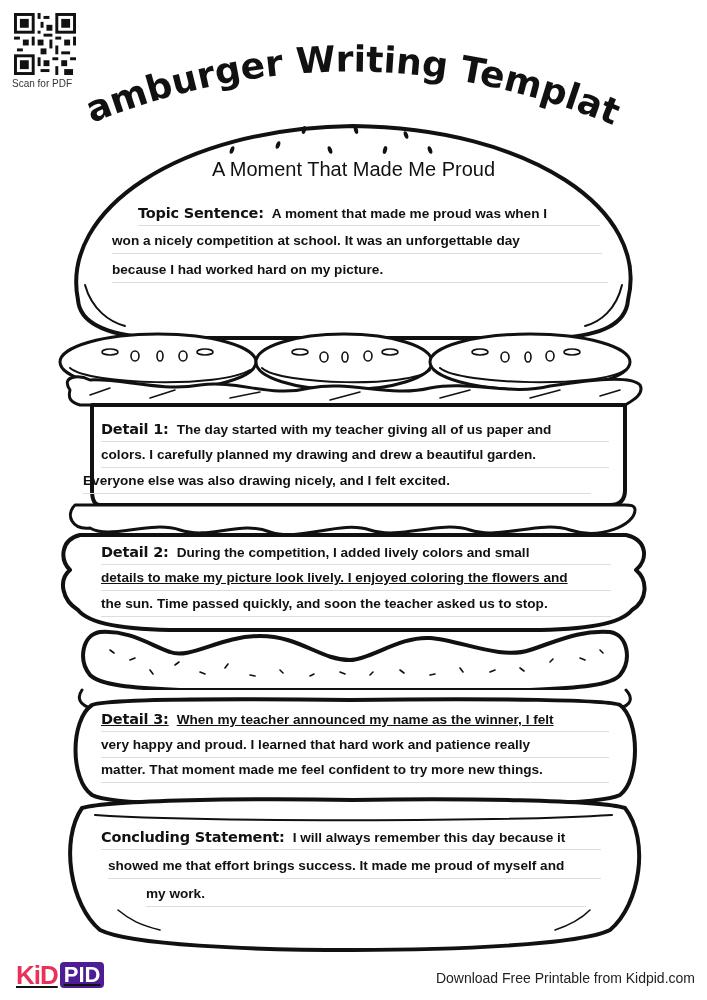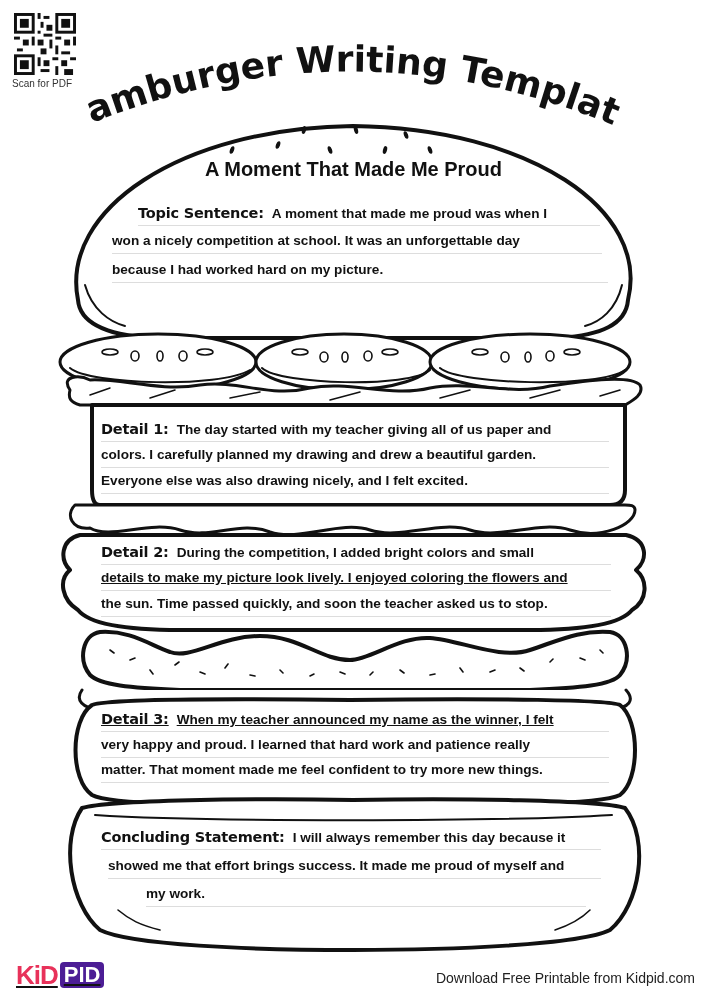--- a/index.html
+++ b/index.html
@@ -11,21 +11,21 @@
   .qr { left: 14px; top: 13px; width: 62px; height: 62px; }
   .qr-label { left: 12px; top: 78px; font-size: 10px; color: #333; font-family: "Liberation Sans", sans-serif; }
 
   
   svg.art { position: absolute; left: 0; top: 0; }
 
   
   .title-svg text { font-family: "DejaVu Sans", sans-serif; font-weight: bold; fill: #111; }
 
   .subtitle { left: 0; width: 707px; top: 158px; text-align: center;
-              font-family: "Liberation Sans", sans-serif; font-weight: bold; font-size: 20px; color: #111; }
+              font-family: "Liberation Sans", sans-serif; font-weight: normal; font-size: 20px; color: #111; }
 
   .block { position: absolute; font-family: "Liberation Sans", sans-serif; font-weight: bold; font-size: 13.6px; color: #111; }
   .line { position: absolute; height: 22px; border-bottom: 1px solid #ddd; white-space: nowrap; line-height: 20px; }
   .label { font-family: "DejaVu Sans", sans-serif; font-weight: bold; font-size: 14.5px; letter-spacing: -0.2px; margin-right: 8px; }
 
   .footer-text { right: 12px; top: 970px; font-size: 14px; font-family: "Liberation Sans", sans-serif; color: #222; }
   .logo { left: 16px; top: 961px; height: 28px; display: flex; align-items: center; text-decoration: underline; }
   .logo-kid { font-family: "Liberation Sans", sans-serif; font-weight: bold; font-size: 26px; color: #e8325a; letter-spacing: -1px; }
   .logo-pid { background: #4c1d95; color: #fff; font-family: "Liberation Sans", sans-serif; font-weight: bold;
               font-size: 22px; padding: 0 4px; border-radius: 4px; margin-left: 2px; line-height: 26px; }
@@ -161,26 +161,26 @@
   </div>
   <div class="line" style="left:112px; top:231px; width:490px;"><span>won a nicely competition at school. It was an unforgettable day</span></div>
   <div class="line" style="left:112px; top:260px; width:496px;"><span>because I had worked hard on my picture.</span></div>
 </div>
 
 <div class="block">
   <div class="line" style="left:101px; top:419px; width:508px;">
     <span class="label">Detail 1:</span><span>The day started with my teacher giving all of us paper and</span>
   </div>
   <div class="line" style="left:101px; top:445px; width:508px;"><span>colors. I carefully planned my drawing and drew a beautiful garden.</span></div>
-  <div class="line" style="left:101px; top:471px; width:508px;"><span>Everyone else was also drawing nicely, and I felt excited.</span></div>
+  <div class="line" style="left:83px; top:471px; width:508px;"><span>Everyone else was also drawing nicely, and I felt excited.</span></div>
 </div>
 
 <div class="block">
   <div class="line" style="left:101px; top:542px; width:510px;">
-    <span class="label">Detail 2:</span><span>During the competition, I added bright colors and small</span>
+    <span class="label">Detail 2:</span><span>During the competition, I added lively colors and small</span>
   </div>
   <div class="line" style="left:101px; top:568px; width:510px;text-decoration:underline;"><span>details to make my picture look lively. I enjoyed coloring the flowers and</span></div>
   <div class="line" style="left:101px; top:594px; width:510px;"><span>the sun. Time passed quickly, and soon the teacher asked us to stop.</span></div>
 </div>
 
 <div class="block">
   <div class="line" style="left:101px; top:709px; width:508px;text-decoration:underline;">
     <span class="label">Detail 3:</span><span>When my teacher announced my name as the winner, I felt</span>
   </div>
   <div class="line" style="left:101px; top:735px; width:508px;"><span>very happy and proud. I learned that hard work and patience really</span></div>

